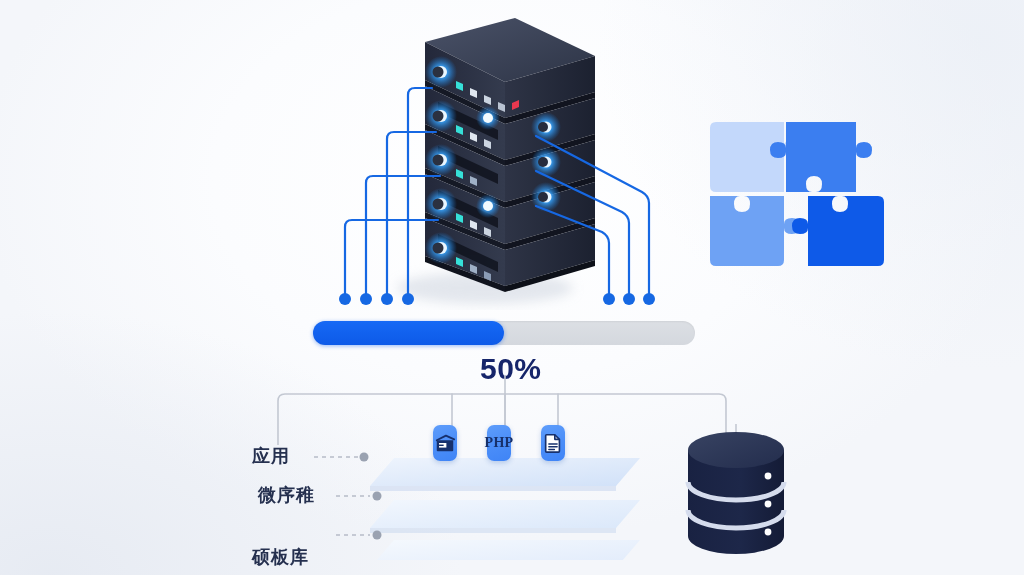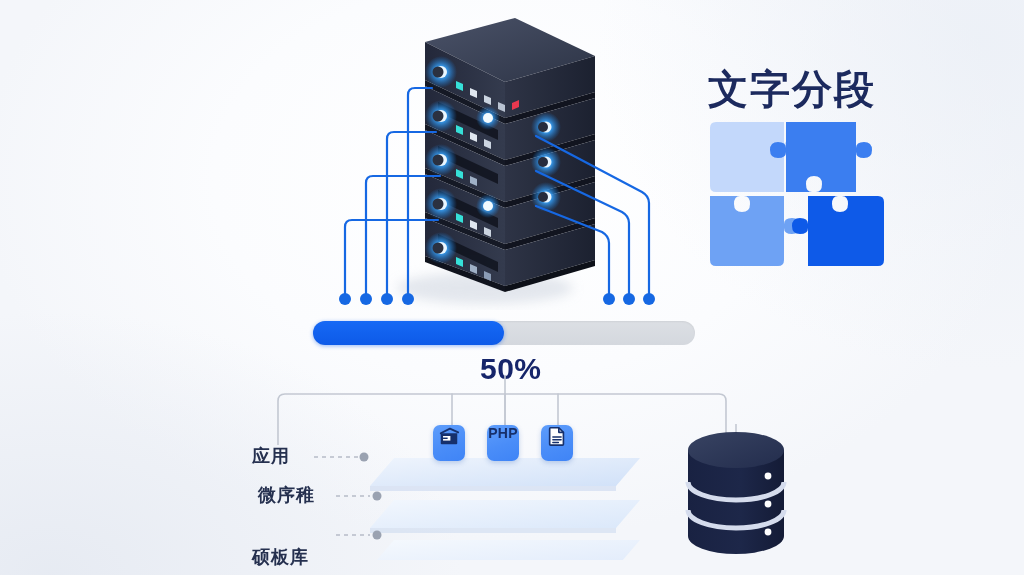--- a/index.html
+++ b/index.html
@@ -65,24 +65,24 @@
   .pct-pos{left:480px;width:60px;text-align:center;}
 
   
   .bracket{position:absolute;left:262px;top:375px;width:480px;height:70px;}
 
   
   .layers{position:absolute;left:340px;top:430px;width:330px;height:130px;}
 
   
   .icon-badge{
-    position:absolute;width:32px;height:36px;border-radius:7px;
+    position:absolute;width:24px;height:36px;border-radius:7px;
     background:linear-gradient(160deg,#5e9dfb 0%,#4a8df8 55%,#3f84f6 100%);
     box-shadow:0 2px 5px rgba(40,90,180,.25);
-    display:flex;align-items:flex-start;justify-content:center;
+    display:flex;align-items:center;justify-content:center;font-family:Liberation Serif, serif;
   }
   .icon-badge .php-text{
     font-size:14px;font-weight:bold;color:#17306b;letter-spacing:.3px;
   }
 
   
   .row-label{
     position:absolute;
     font-size:18px;color:#25304f;font-weight:700;
     white-space:nowrap;
@@ -272,21 +272,20 @@
       <circle cx="88" cy="219" r="6"></circle>
       <circle cx="67" cy="219" r="6"></circle>
       <circle cx="46" cy="219" r="6"></circle>
       <circle cx="25" cy="219" r="6"></circle>
       <circle cx="329" cy="219" r="6"></circle>
       <circle cx="309" cy="219" r="6"></circle>
       <circle cx="289" cy="219" r="6"></circle>
     </g>
   </svg>
 
-  <div class="title">文字分段</div>
 
   <div class="puzzle">
     <svg width="182" height="152" viewBox="0 0 182 152">
 
       <path fill="#c3d8fb" d="M4,10 Q4,4 10,4 L78,4 L78,28 Q78,22 86,22 Q94,22 94,30 Q94,38 86,38 Q78,38 78,32 L78,74 L10,74 Q4,74 4,68 Z"></path>
 
       <path fill="#3b7ef0" d="M80,4 L150,4 L150,30 Q150,24 158,24 Q166,24 166,32 Q166,40 158,40 Q150,40 150,34 L150,74 L110,74 Q116,74 116,66 Q116,58 108,58 Q100,58 100,66 Q100,74 106,74 L80,74 L80,34 Q80,40 72,40 Q64,40 64,32 Q64,24 72,24 Q80,24 80,30 Z"></path>
 
       <path fill="#6ea2f4" d="M4,78 L34,78 Q28,78 28,86 Q28,94 36,94 Q44,94 44,86 Q44,78 38,78 L78,78 L78,106 Q78,100 86,100 Q94,100 94,108 Q94,116 86,116 Q78,116 78,110 L78,142 Q78,148 72,148 L10,148 Q4,148 4,142 Z"></path>
 

